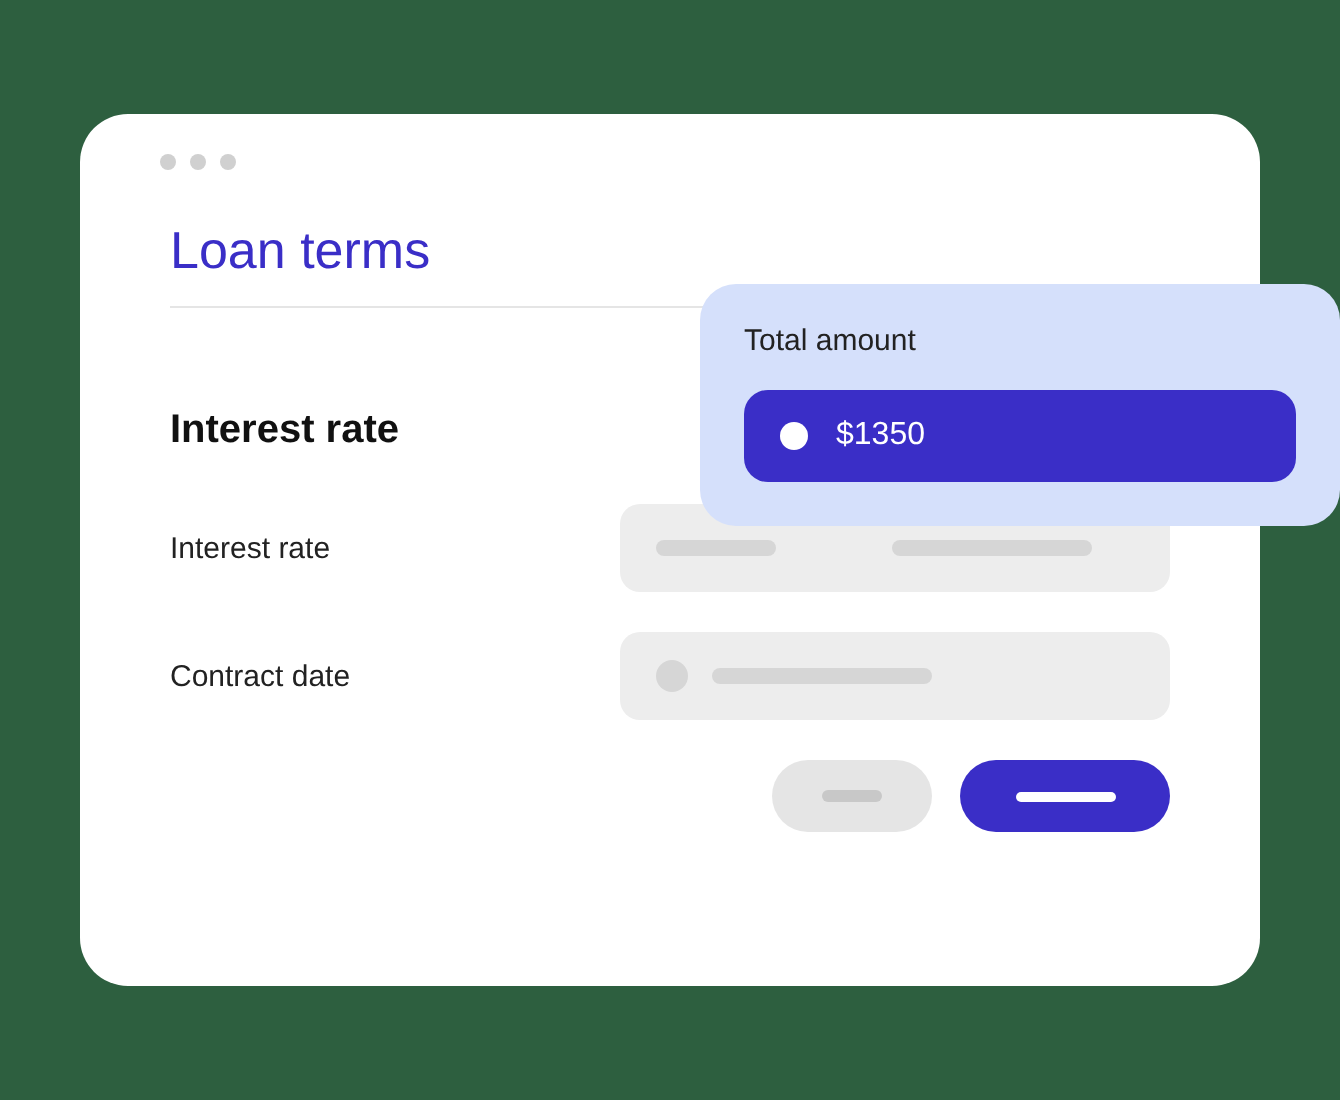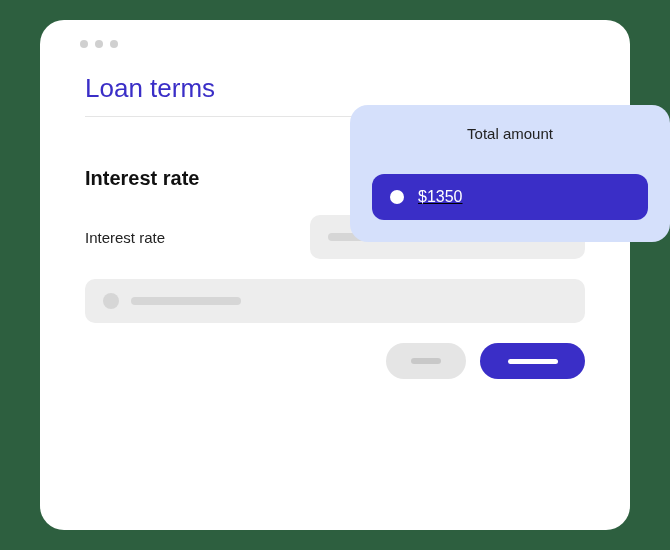--- a/index.html
+++ b/index.html
@@ -13,21 +13,21 @@
       width: 670px;
       height: 550px;
       display: flex;
       align-items: center;
       justify-content: center;
     }
     .window {
       background: white;
       border-radius: 24px;
       width: 590px;
-      height: 510px;
+      height: 436px;
       position: relative;
       padding: 20px 45px 30px 45px;
     }
     .traffic-lights {
       display: flex;
       gap: 7px;
       margin-bottom: 25px;
       margin-left: -5px;
     }
     .traffic-light {
@@ -53,31 +53,29 @@
       right: -40px;
       top: 85px;
       background: #d5e0fb;
       border-radius: 18px;
       padding: 20px 22px 22px 22px;
       width: 320px;
     }
     .total-label {
       font-size: 15px;
       color: #222;
-      margin-bottom: 32px;
-      text-align: center;
+      margin-bottom: 16px;
     }
     .total-amount-pill {
       background: #3a2ec7;
       border-radius: 12px;
       padding: 14px 18px;
       display: flex;
       align-items: center;
       gap: 14px;
-      text-decoration: underline;
     }
     .total-amount-dot {
       width: 14px;
       height: 14px;
       border-radius: 50%;
       background: white;
     }
     .total-amount-value {
       color: white;
       font-size: 16px;
@@ -184,20 +182,21 @@
 
   <div class="form-row">
     <div class="form-label">Interest rate</div>
     <div class="form-field">
       <div class="placeholder-line pl-short"></div>
       <div class="placeholder-line pl-long pl-gap"></div>
     </div>
   </div>
 
   <div class="form-row">
+    <div class="form-label">Contract date</div>
     <div class="form-field">
       <div class="placeholder-dot"></div>
       <div class="placeholder-line pl-med"></div>
     </div>
   </div>
 
 
   <div class="button-row">
     <button class="btn btn-secondary">
       <div class="btn-secondary-line"></div>

